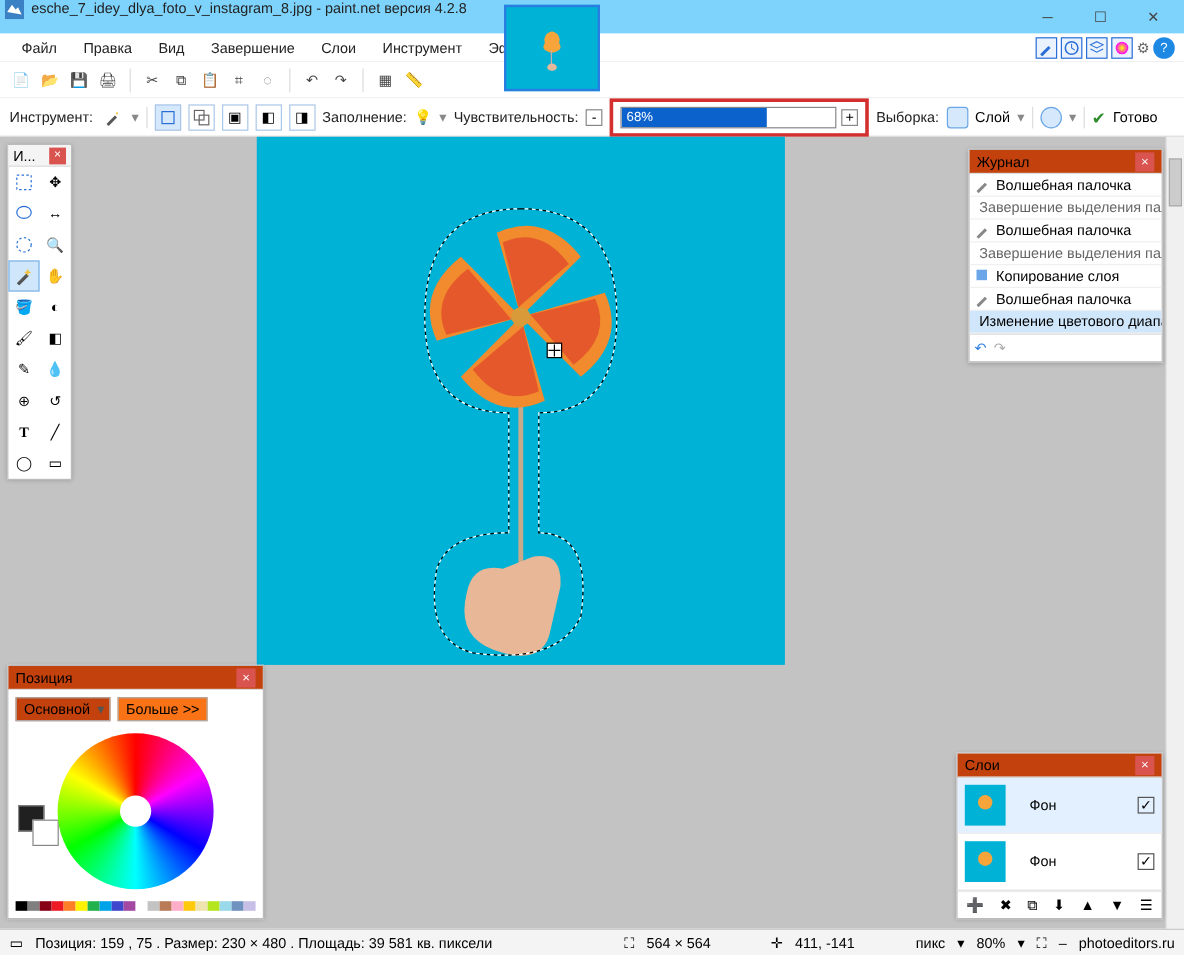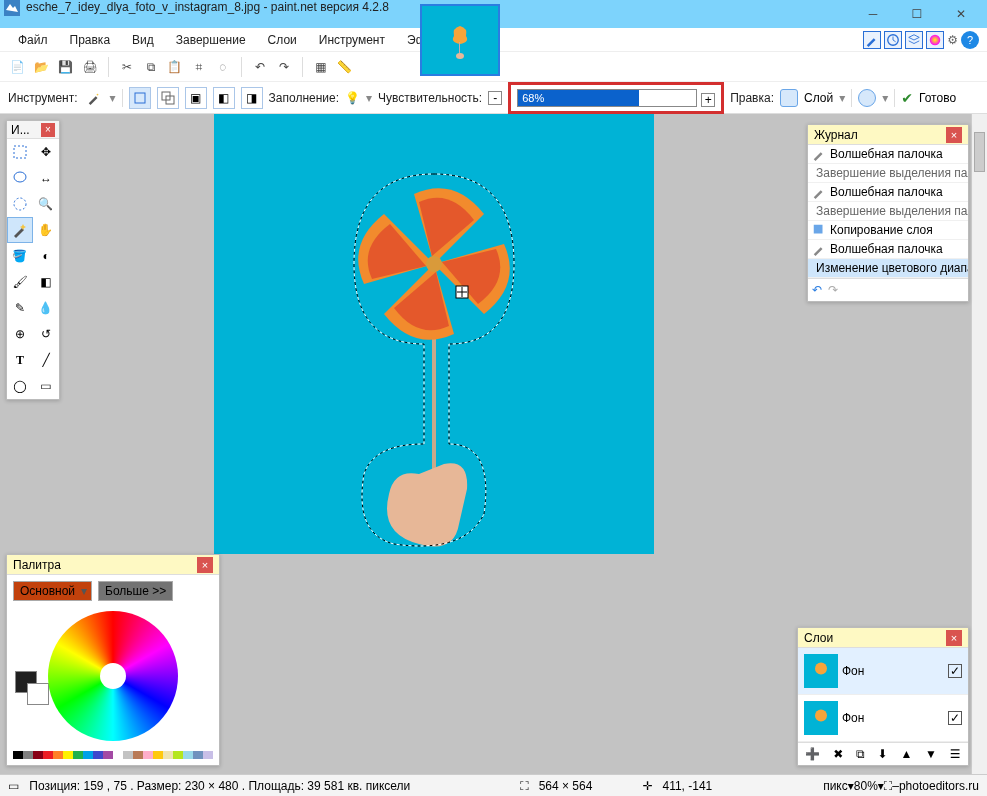--- a/index.html
+++ b/index.html
@@ -26,21 +26,21 @@
 
 .toolbar1 { height:30px; display:flex; align-items:center; gap:4px; padding:2px 8px; background:#fff; border-bottom:1px solid #eee;}
 .toolbar1 .sep { width:1px; height:20px; background:#ddd; margin:0 4px;}
 .tb-icon { width:20px;height:20px; display:flex;align-items:center;justify-content:center; color:#444;}
 
 
 .optionsbar { height:32px; display:flex; align-items:center; gap:6px; padding:2px 8px; background:#fff; border-bottom:1px solid #ddd; white-space:nowrap;}
 .optionsbar .label { color:#222;text-align:center; }
 .selmode { width:22px;height:22px;border:1px solid #aac6e8;display:flex;align-items:center;justify-content:center;}
 .selmode.active{background:#d6e8fb;}
-.tolerance-wrap { border:3px solid #d32f2f; padding:4px 6px; display:flex;align-items:flex-end; gap:4px;}
+.tolerance-wrap { border:3px solid #d32f2f; padding:4px 6px; display:flex;align-items:center; gap:4px;}
 .tolerance-bar { width:180px; height:18px; border:1px solid #888; display:flex; overflow:hidden;}
 .tolerance-fill { background:#0b62cc; color:#fff; font-size:11px; padding-left:4px; display:flex;align-items:center;}
 .tick { color:#2e8b2e; font-size:14px;}
 .pill{width:18px;height:18px;border:1px solid #6aa6e8;border-radius:3px;background:#d6e8fb;}
 
 
 .workspace { position:absolute; top:114px; left:0; right:0; bottom:22px; background:#c3c3c3; overflow:hidden;}
 .scrollbar-v { position:absolute; top:114px; right:0; bottom:22px; width:16px; background:#f0f0f0; border-left:1px solid #ccc;}
 .scrollbar-v .thumb{position:absolute;top:18px;left:2px;right:2px;height:40px;background:#ccc;border:1px solid #aaa;}
 .canvas { position:absolute; left:214px; top:114px; width:440px; height:440px; background:#00b3d6; }
@@ -49,54 +49,54 @@
 
 .tools-panel { position:absolute; top:120px; left:6px; width:54px; background:#fff; border:1px solid #bbb; box-shadow:0 1px 4px rgba(0,0,0,.2);}
 .tools-panel .hdr { height:18px; background:#f4f4f4; border-bottom:1px solid #ddd; display:flex;align-items:center; padding:0 4px; font-size:11px;}
 .tools-panel .hdr .close{margin-left:auto;background:#d9534f;color:#fff;width:14px;height:14px;display:flex;align-items:center;justify-content:center;font-size:10px;}
 .tools-grid{display:grid;grid-template-columns:1fr 1fr;}
 .tool{height:26px;display:flex;align-items:center;justify-content:center;border:1px solid transparent;}
 .tool.active{background:#cfe6fb;border:1px solid #7db3e8;}
 
 
 .history { position:absolute; top:124px; right:18px; width:162px; background:#fff; border:1px solid #bbb; box-shadow:0 1px 4px rgba(0,0,0,.2);}
-.panel-hdr{height:20px;background:#fef9c3;border-bottom:1px solid #ddd;display:flex;align-items:center;padding:0 6px;font-size:12px;}
+.panel-hdr{height:20px;background:#c2410c;border-bottom:1px solid #ddd;display:flex;align-items:center;padding:0 6px;font-size:12px;}
 .panel-hdr .x{margin-left:auto;background:#d9534f;color:#fff;width:16px;height:16px;display:flex;align-items:center;justify-content:center;font-size:11px;}
 .hist-list{max-height:150px;overflow:hidden;}
 .hist-item{display:flex;align-items:center;gap:4px;padding:2px 4px;font-size:11px;border-bottom:1px solid #f0f0f0;white-space:nowrap;overflow:hidden;text-overflow:ellipsis;}
 .hist-item.sel{background:#cfe6fb;}
 .hist-tools{display:flex;gap:6px;padding:4px;border-top:1px solid #ddd;}
 .hist-tools span{color:#2a7de1;}
 
 
 .layers { position:absolute; bottom:30px; right:18px; width:172px; background:#fff; border:1px solid #bbb; box-shadow:0 1px 4px rgba(0,0,0,.2);}
-.layer-item{display:flex;align-items:center;gap:4px;padding:6px;border-bottom:1px solid #eee;}
+.layer-item{display:flex;align-items:center;gap:20px;padding:6px;border-bottom:1px solid #eee;}
 .layer-item.sel{background:#e2f0ff;}
 .layer-thumb{width:34px;height:34px;background:#00b3d6;display:flex;align-items:center;justify-content:center;}
 .layer-check{margin-left:auto;width:14px;height:14px;border:1px solid #555;display:flex;align-items:center;justify-content:center;}
 .layers-tools{display:flex;gap:6px;padding:4px;border-top:1px solid #ddd;justify-content:space-around;}
 
 
 .palette { position:absolute; bottom:30px; left:6px; width:214px; background:#fff; border:1px solid #bbb; box-shadow:0 1px 4px rgba(0,0,0,.2);}
 .pal-row{display:flex;gap:6px;padding:6px;align-items:center;}
 .sel-drop{border:1px solid #aaa;padding:2px 16px 2px 6px;background:#c2410c;position:relative;}
 .sel-drop::after{content:"▾";position:absolute;right:4px;top:2px;color:#555;}
-.more-btn{border:1px solid #aaa;padding:2px 6px;background:#737373;}
+.more-btn{border:1px solid #aaa;padding:2px 6px;background:#f97316;}
 .color-wheel{width:130px;height:130px;border-radius:50%;margin:4px auto;background:conic-gradient(red,magenta,blue,cyan,lime,yellow,red);position:relative;}
 .color-wheel::after{content:"";position:absolute;inset:52px;border-radius:50%;background:#fff;}
 .swatches{position:absolute;left:8px;top:60px;}
 .sw-main{width:22px;height:22px;background:#202020;border:1px solid #888;}
 .sw-sec{width:22px;height:22px;background:#fff;border:1px solid #888;margin-top:-10px;margin-left:12px;}
 .swatch-strip{height:14px;display:flex;padding:0 6px 6px 6px;}
 .swatch-strip span{flex:1;}
 
 
 .status { position:absolute; bottom:0; left:0; right:0; height:22px; background:#f4f4f4; border-top:1px solid #ccc; display:flex;align-items:center; gap:10px; padding:0 8px; font-size:11px;}
 .status .seg{display:flex;align-items:center;gap:4px;}
-.status .right{margin-left:auto;display:flex;align-items:center;}
+.status .right{margin-left:auto;display:flex;gap:10px;align-items:center;}
 
 .wand-ico{width:14px;height:14px;}
 </style>
 </head>
 <body>
 
 <div class="titlebar">
   <span class="app-icon">
     <svg viewBox="0 0 16 16">
         <rect width="16" height="16" fill="#3b82c4"></rect>
@@ -198,21 +198,21 @@
   <span style="color:#aaa">💡</span>
   <span style="color:#888">▾</span>
   <span class="label">Чувствительность:</span>
   <span style="border:1px solid #888;width:14px;height:14px;display:flex;align-items:center;justify-content:center">-</span>
   <div class="tolerance-wrap">
     <div class="tolerance-bar">
       <div class="tolerance-fill" style="width:68%">68%</div>
     </div>
     <span style="border:1px solid #888;width:14px;height:14px;display:flex;align-items:center;justify-content:center">+</span>
   </div>
-  <span class="label">Правка:</span>
+  <span class="label">Выборка:</span>
   <span class="pill"></span>
   <span>Слой</span>
   <span style="color:#888">▾</span>
   <span class="sep" style="width:1px;height:18px;background:#ddd"></span>
   <span class="pill" style="border-radius:50%"></span>
   <span style="color:#888">▾</span>
   <span class="sep" style="width:1px;height:18px;background:#ddd"></span>
   <span class="tick">✔</span>
   <span>Готово</span>
 </div>
@@ -405,21 +405,21 @@
     <span>⧉</span>
     <span>⬇</span>
     <span>▲</span>
     <span>▼</span>
     <span>☰</span>
   </div>
 </div>
 
 <div class="palette">
   <div class="panel-hdr">
-      <span>Палитра</span>
+      <span>Позиция</span>
       <span class="x">×</span>
     </div>
   <div class="pal-row">
     <div class="sel-drop"><span>Основной</span></div>
     <div class="more-btn"><span>Больше &gt;&gt;</span></div>
   </div>
   <div style="position:relative;height:140px">
     <div class="swatches">
       <div class="sw-main"></div>
       <div class="sw-sec"></div>

